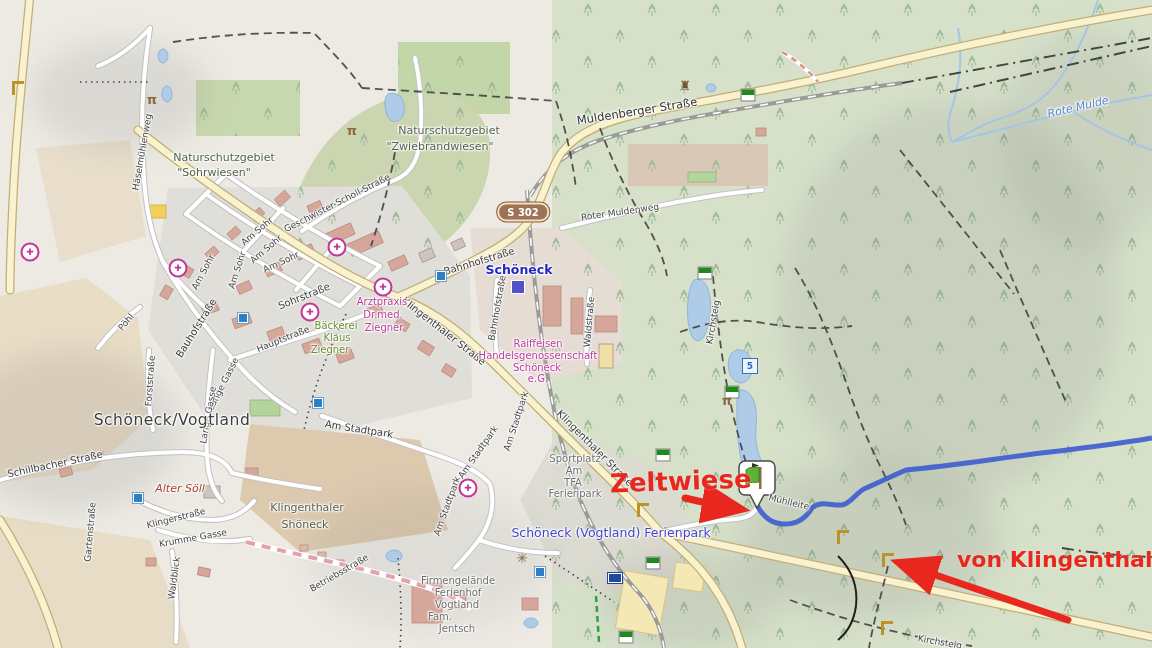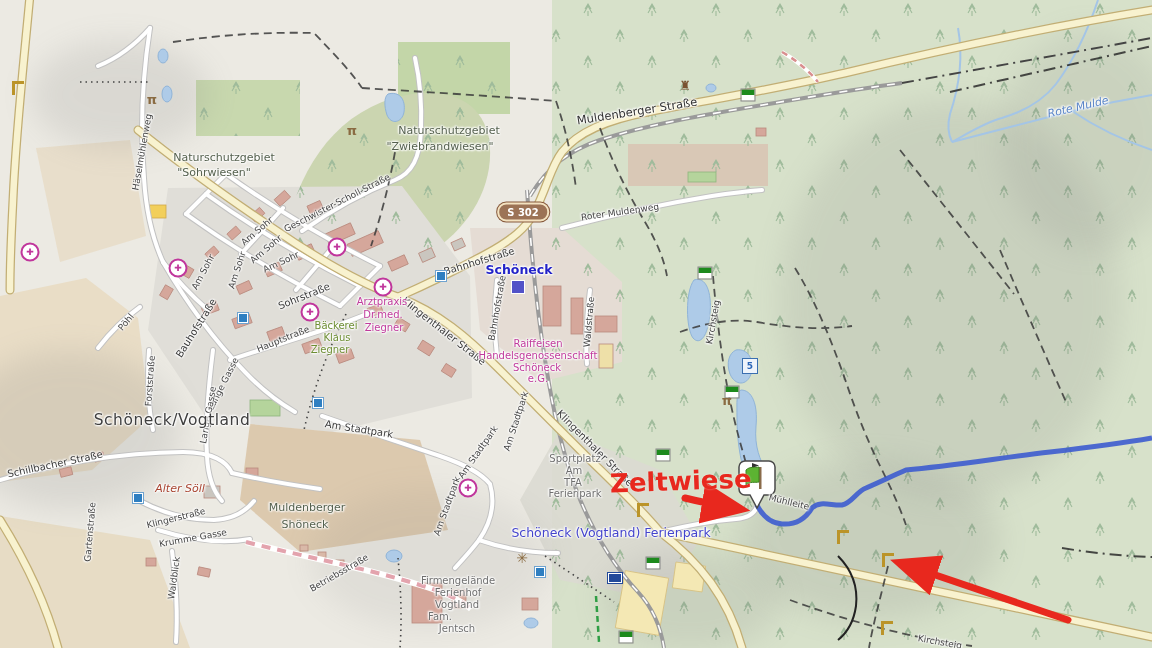--- a/index.html
+++ b/index.html
@@ -335,21 +335,21 @@
       <span class="lbl street-sm" style="left: 516px; top: 421px; --r: -72deg;">Am Stadtpark</span>
       <span class="lbl street-sm" style="left: 447px; top: 506px; --r: -70deg;">Am Stadtpark</span>
       <span class="lbl street-sm" style="left: 339px; top: 573px; --r: -30deg;">Betriebsstraße</span>
       <span class="lbl street-sm" style="left: 713px; top: 322px; --r: -80deg;">Kirchsteig</span>
       <span class="lbl street-sm" style="left: 940px; top: 642px; --r: 10deg;">Kirchsteig</span>
       <span class="lbl street-sm" style="left: 789px; top: 502px; --r: 14deg;">Mühlleite</span>
       <span class="lbl area" style="left: 224px; top: 157px; --r: 0deg;">Naturschutzgebiet</span>
       <span class="lbl area" style="left: 214px; top: 172px; --r: 0deg;">"Sohrwiesen"</span>
       <span class="lbl area" style="left: 449px; top: 130px; --r: 0deg;">Naturschutzgebiet</span>
       <span class="lbl area" style="left: 440px; top: 146px; --r: 0deg;">"Zwiebrandwiesen"</span>
-      <span class="lbl area" style="left: 307px; top: 507px; --r: 0deg;">Muldenberger</span>
+      <span class="lbl area" style="left: 307px; top: 507px; --r: 0deg;">Klingenthaler</span>
       <span class="lbl area" style="left: 305px; top: 524px; --r: 0deg;">Shöneck</span>
       <span class="lbl area-gray" style="left: 575px; top: 458px; --r: 0deg;">Sportplatz</span>
       <span class="lbl area-gray" style="left: 574px; top: 470px; --r: 0deg;">Am</span>
       <span class="lbl area-gray" style="left: 573px; top: 482px; --r: 0deg;">TFA</span>
       <span class="lbl area-gray" style="left: 575px; top: 493px; --r: 0deg;">Ferienpark</span>
       <span class="lbl area-gray" style="left: 458px; top: 580px; --r: 0deg;">Firmengelände</span>
       <span class="lbl area-gray" style="left: 458px; top: 592px; --r: 0deg;">Ferienhof</span>
       <span class="lbl area-gray" style="left: 457px; top: 604px; --r: 0deg;">Vogtland</span>
       <span class="lbl area-gray" style="left: 440px; top: 616px; --r: 0deg;">Fam.</span>
       <span class="lbl area-gray" style="left: 457px; top: 628px; --r: 0deg;">Jentsch</span>
@@ -398,13 +398,14 @@
       <span class="micon icon-windmill" style="left: 522px; top: 558px;"></span>
       <span class="micon icon-board" style="left: 615px; top: 578px;"></span>
       <span class="micon icon-node" style="left: 750px; top: 366px;">5</span>
     </div>
 
 <div class="shield" style="left:523px;top:212px">S 302</div>
 
 
 <div class="annotation" id="ann-zeltwiese">Zeltwiese</div>
 
+<div class="annotation" id="ann-klingenthal">von Klingenthal</div>
 </div>
 
 </body></html>

